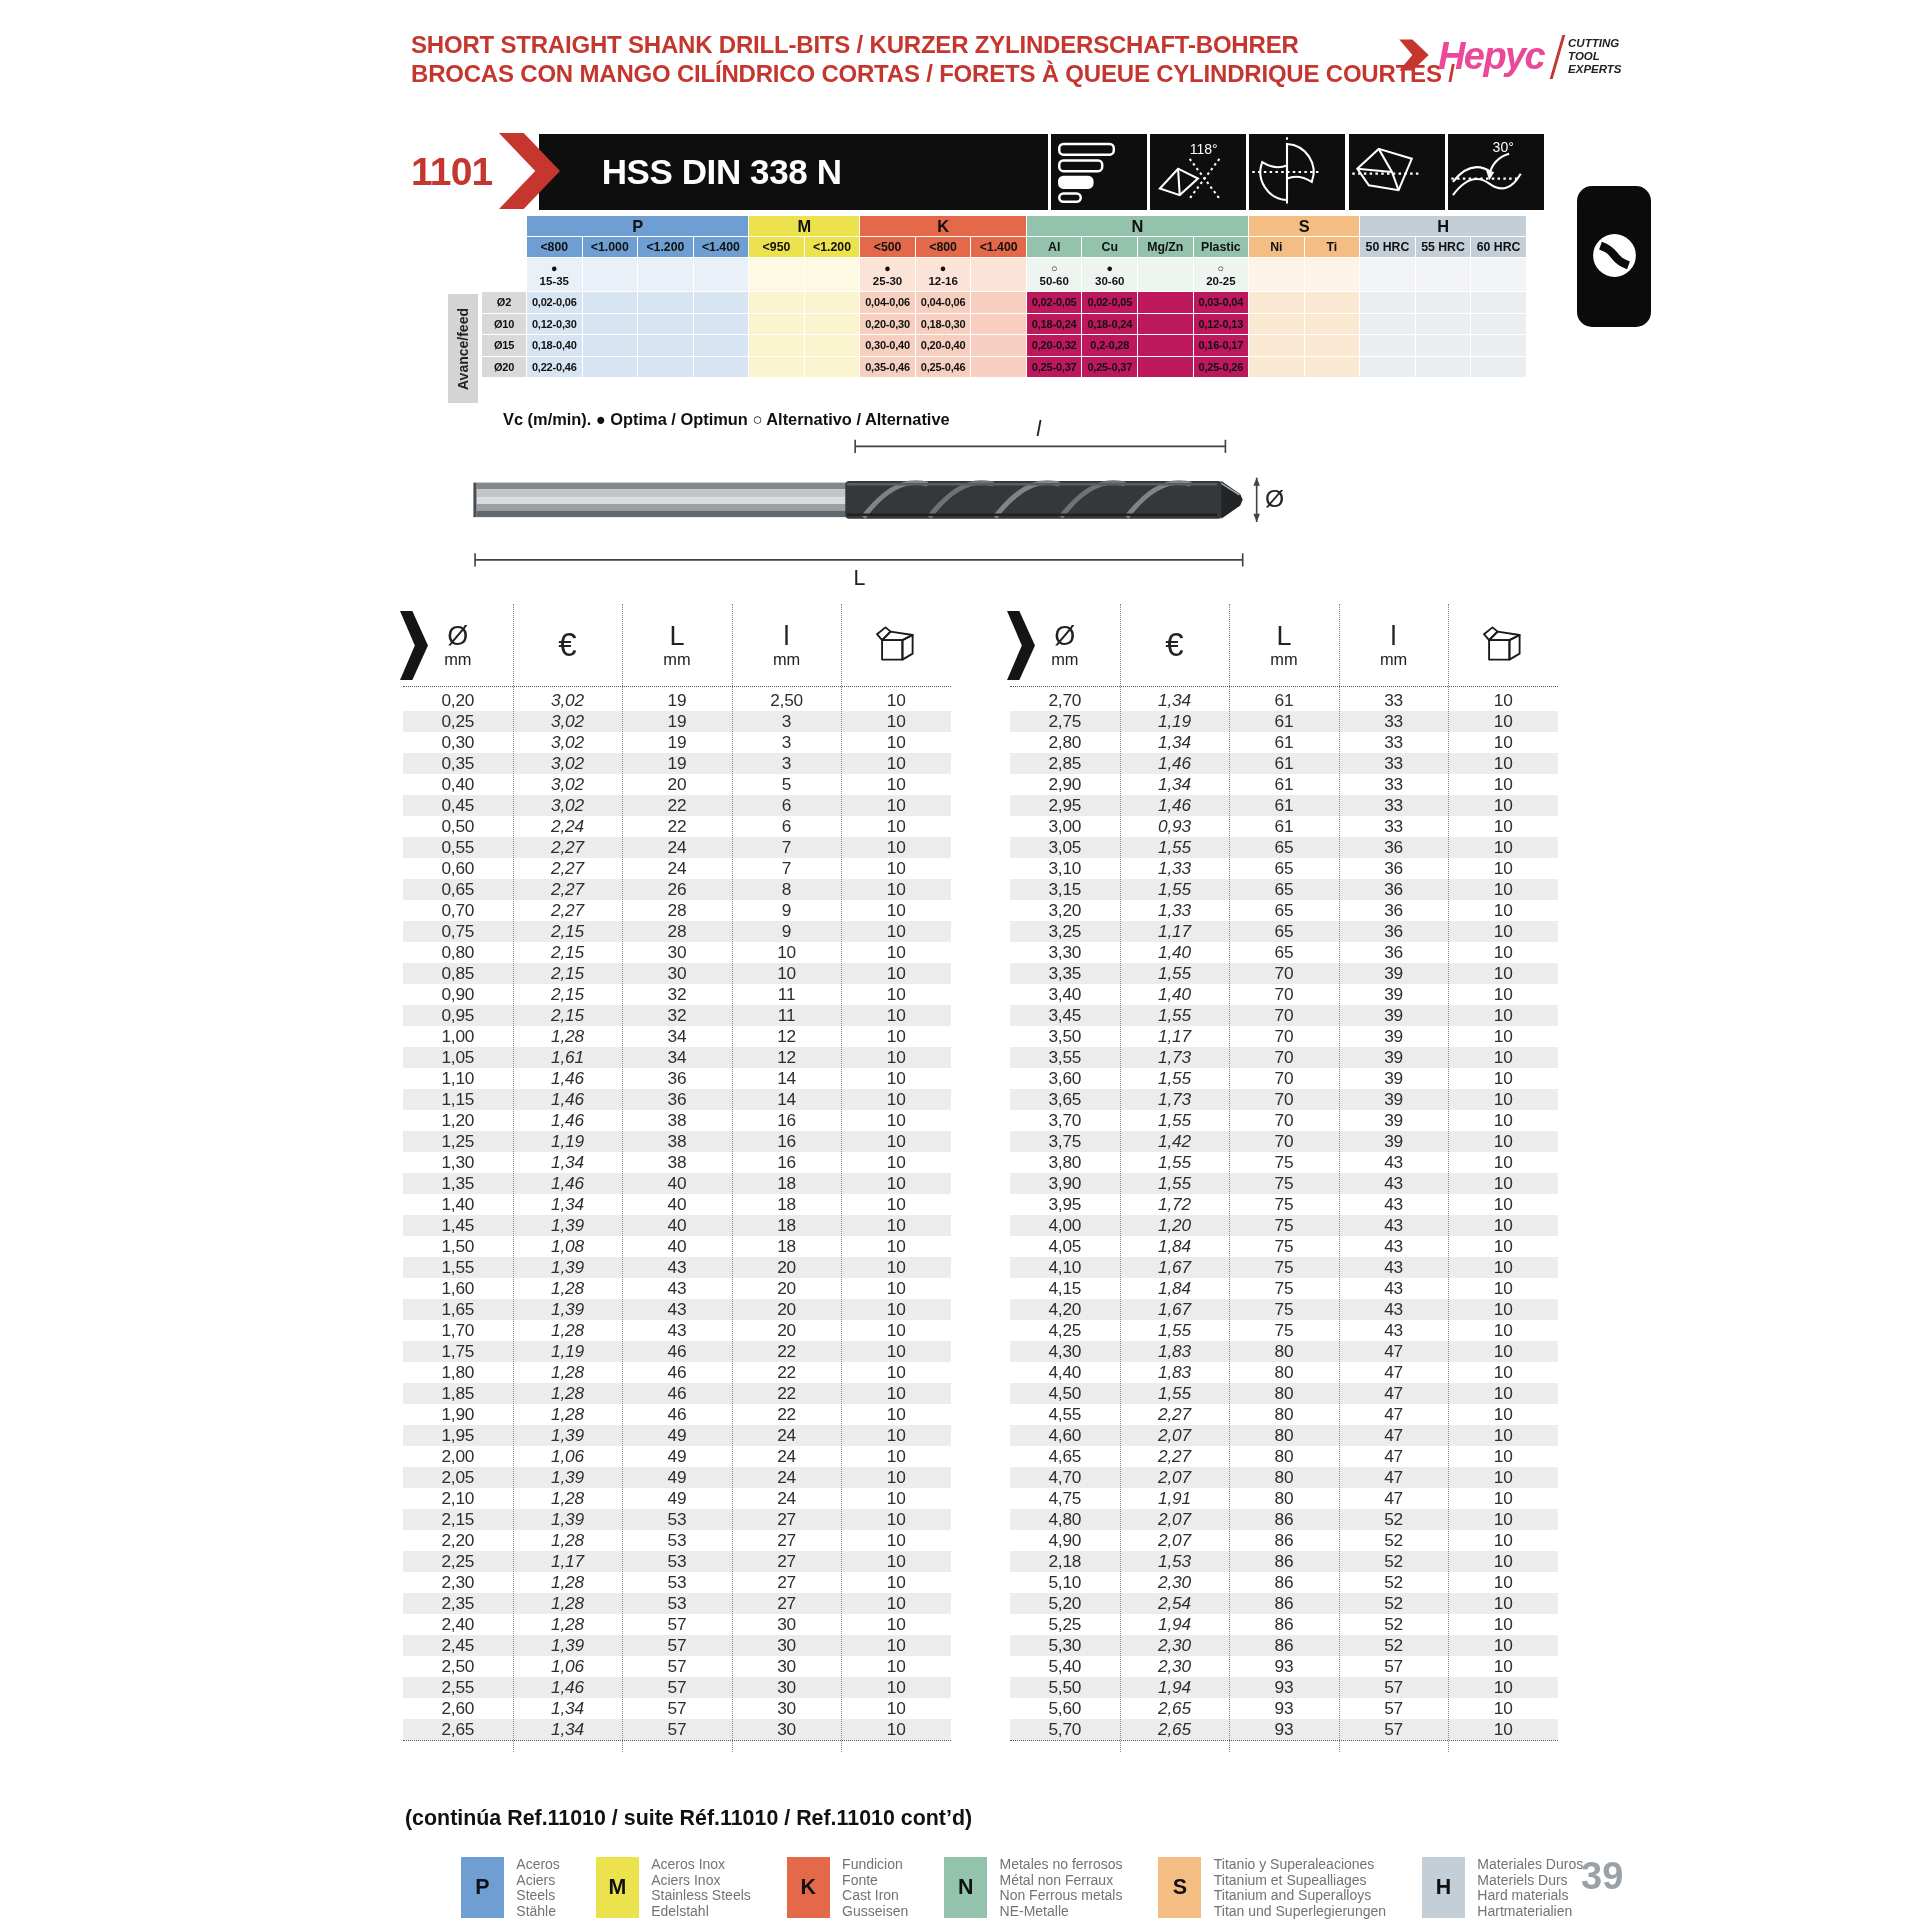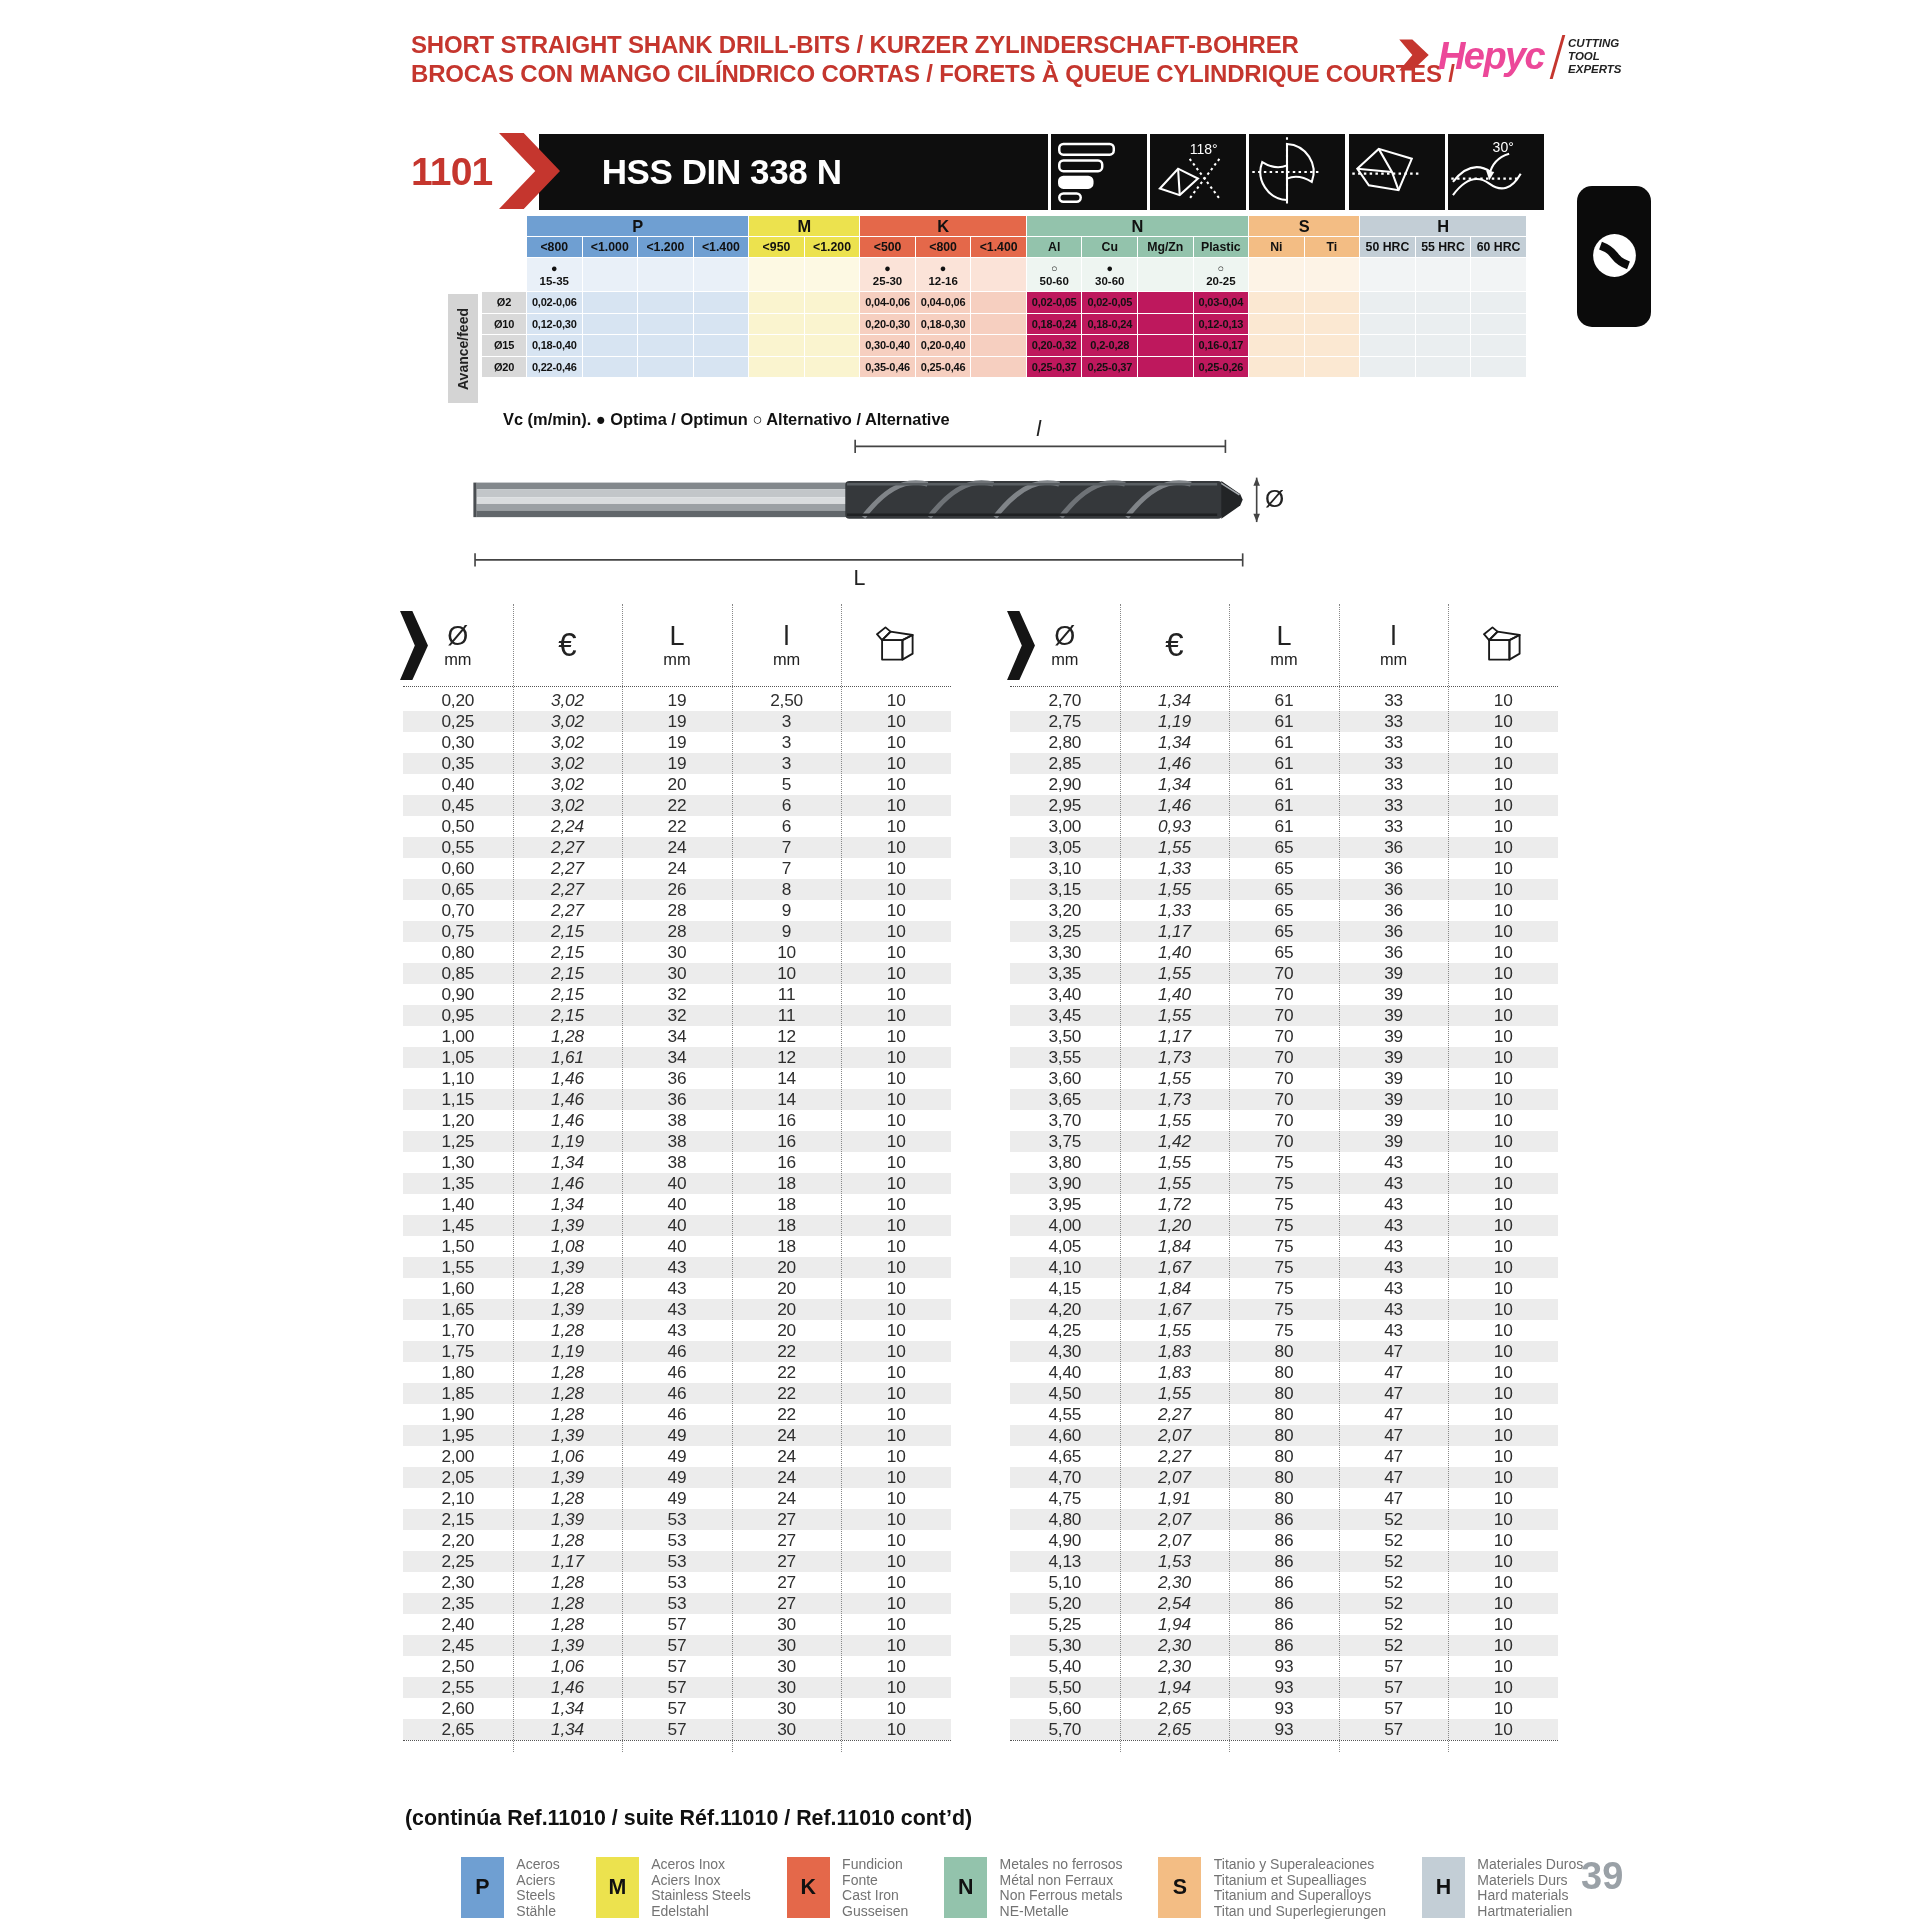--- a/index.html
+++ b/index.html
@@ -1185,21 +1185,21 @@
 
         <div class="drow">
           <span>4,90</span>
           <span class="price">2,07</span>
           <span>86</span>
           <span>52</span>
           <span>10</span>
         </div>
 
         <div class="drow">
-          <span>4,13</span>
+          <span>2,18</span>
           <span class="price">1,53</span>
           <span>86</span>
           <span>52</span>
           <span>10</span>
         </div>
 
         <div class="drow">
           <span>5,10</span>
           <span class="price">2,30</span>
           <span>86</span>

